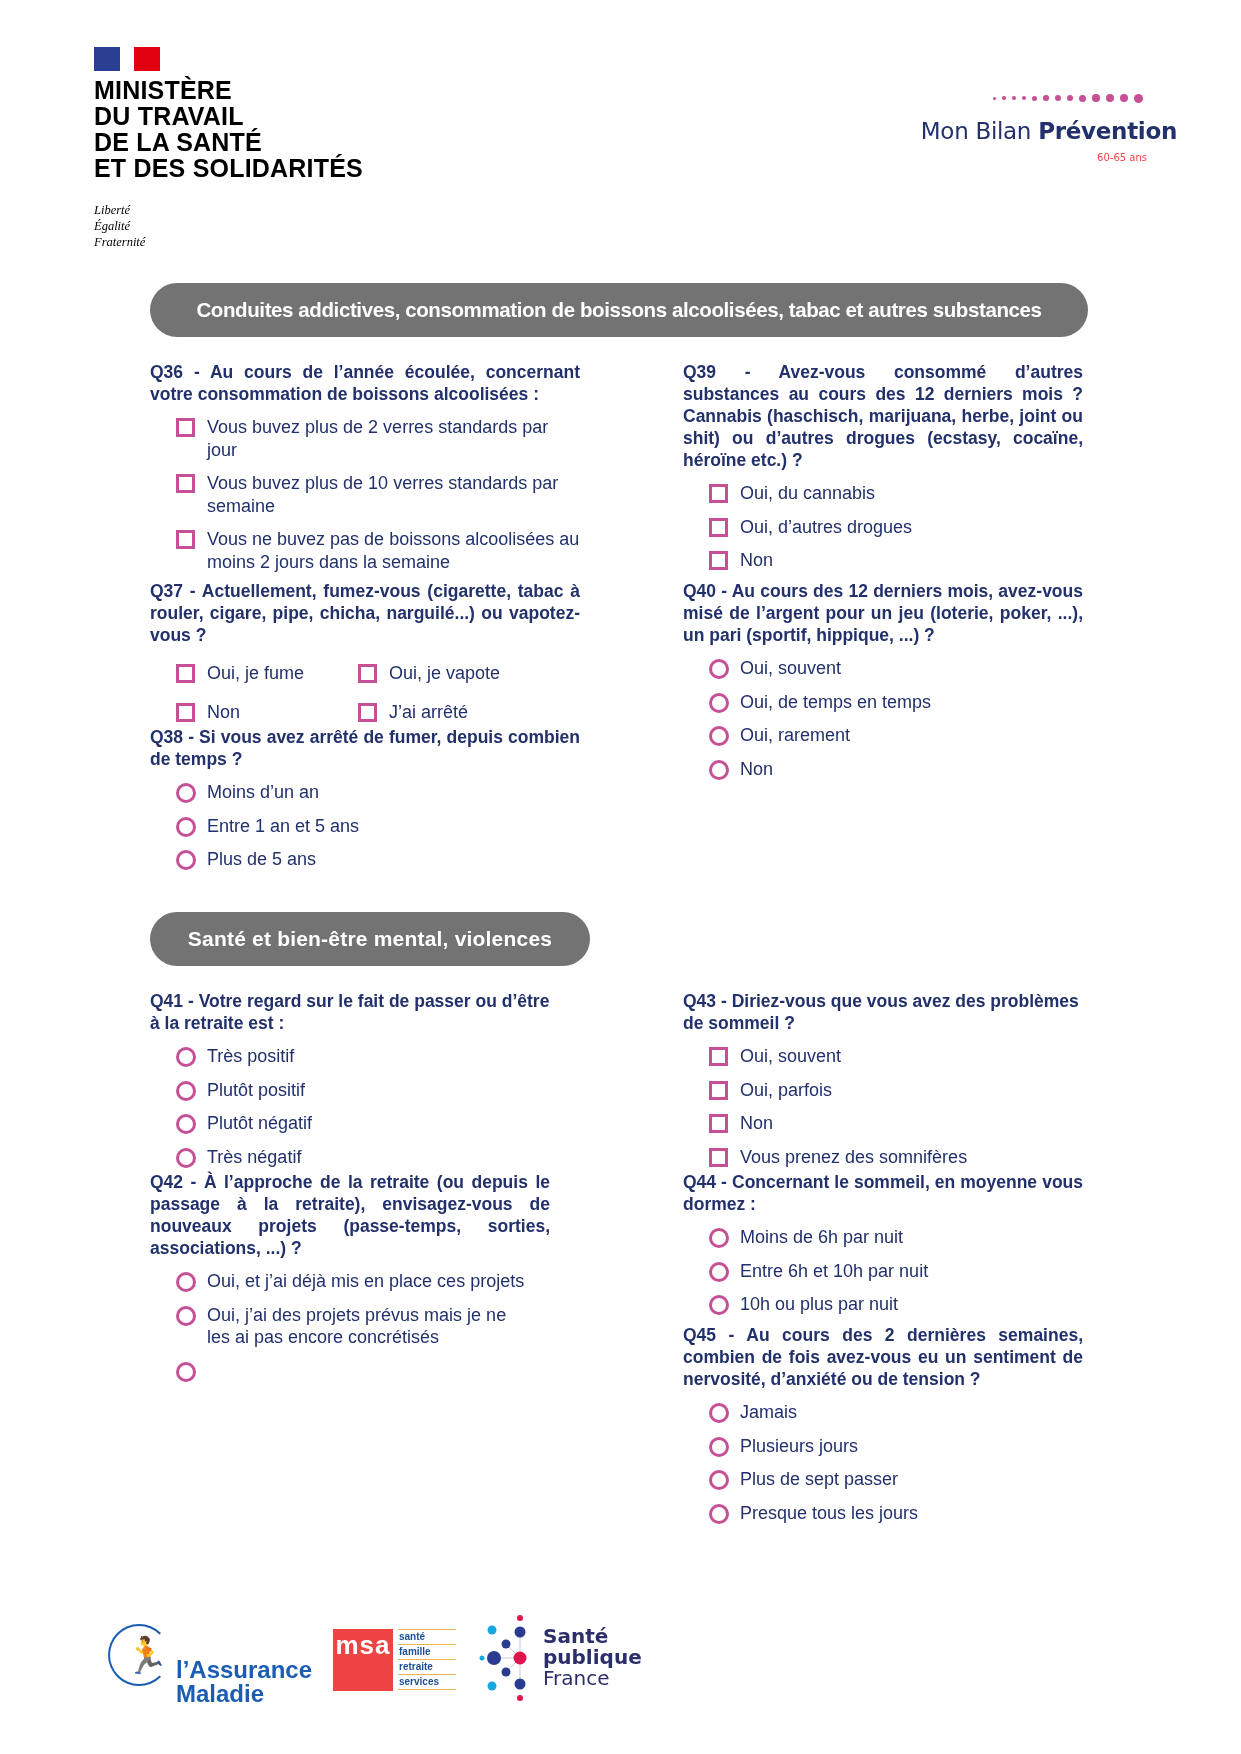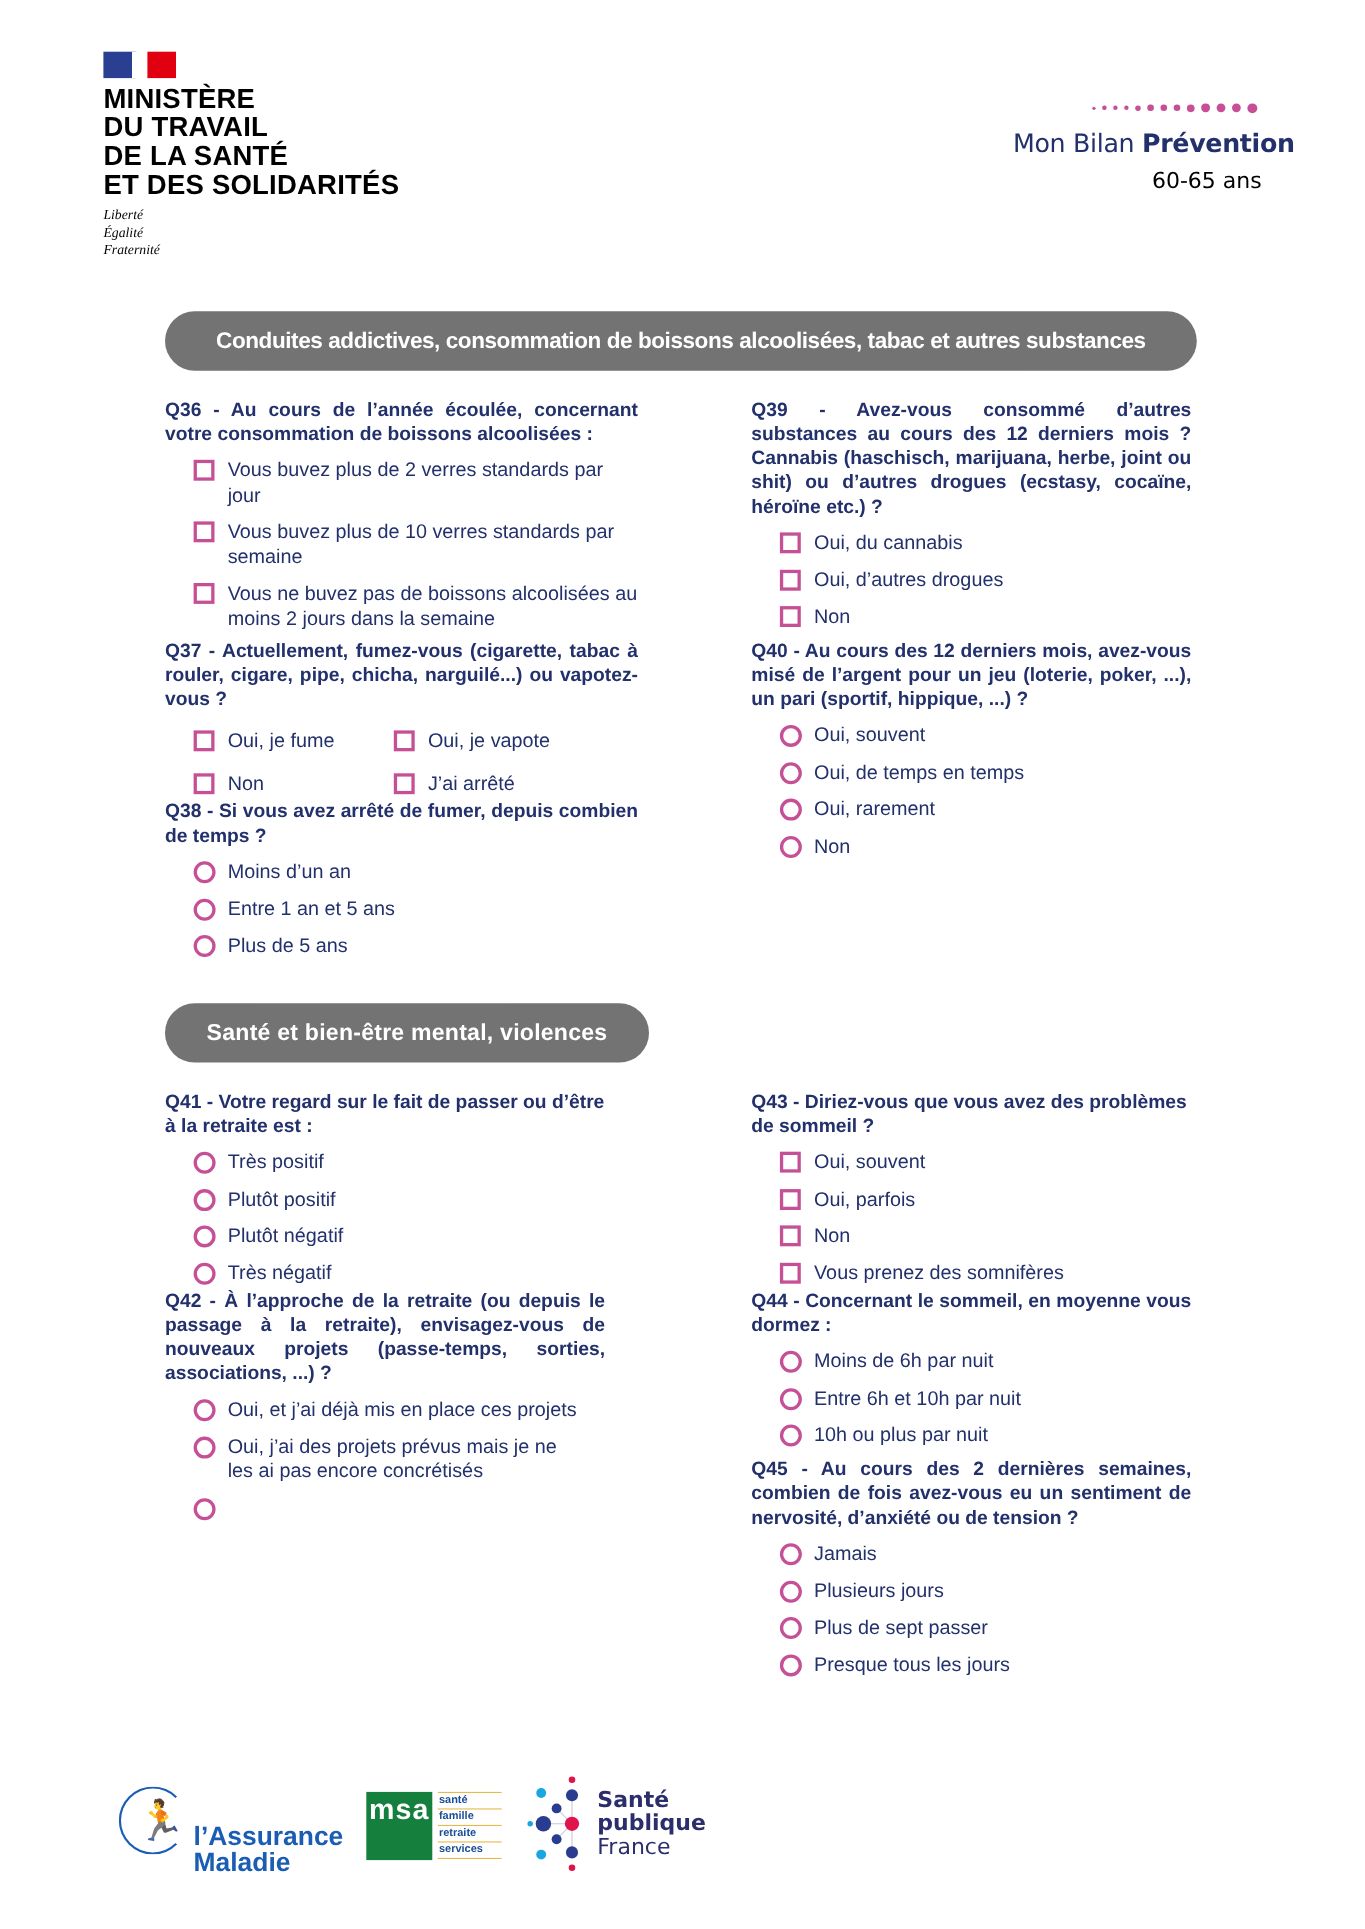--- a/index.html
+++ b/index.html
@@ -6,29 +6,29 @@
     html, body { width: 1241px; height: 1754px; background: #ffffff; }
     body { position: relative; font-family: "DejaVu Sans", sans-serif; color: #1f2a6b; overflow: hidden; }
 
     
     .ministry { position: absolute; left: 94px; top: 47px; }
     .flag { width: 66px; height: 24px; position: relative; margin-bottom: 6px; }
     .flag .blue { position: absolute; left: 0; top: 0; width: 30px; height: 24px; background: #2a3f92; }
     .flag .red { position: absolute; left: 40px; top: 0; width: 26px; height: 24px; background: #e1000f; }
     .flag .face { position: absolute; left: 26px; top: 0; width: 18px; height: 24px; background: #fff; border-radius: 0 10px 10px 0; }
     .ministry-name { font-family: "Liberation Sans", sans-serif; font-weight: bold; font-size: 25px; line-height: 26px; color: #000; letter-spacing: 0.2px; }
-    .motto { margin-top: 6px; font-family: "Liberation Serif", serif; font-style: italic; font-size: 12.5px; line-height: 16px; color: #000; }
+    .motto { margin-top: 21px; font-family: "Liberation Serif", serif; font-style: italic; font-size: 12.5px; line-height: 16px; color: #000; }
 
     
     .brand { position: absolute; right: 64px; top: 92px; text-align: right; }
     .dots { display: flex; justify-content: flex-end; align-items: center; gap: 6px; margin-right: 34px; height: 12px; }
     .dots span { display: inline-block; border-radius: 50%; background: #c64f96; }
     .brand-title { margin-top: 14px; font-family: "DejaVu Sans", sans-serif; font-size: 23px; color: #22306b; letter-spacing: -0.3px; }
     .brand-title b { font-weight: bold; }
-    .brand-age { margin-top: 8px; margin-right: 30px; font-size: 20px; color: #000000; }
+    .brand-age { margin-top: 8px; margin-right: 30px; font-size: 10px; color: #ef4444; }
 
     
     .banner { position: absolute; background: #737373; color: #fff; border-radius: 28px; font-family: "Liberation Sans", sans-serif; font-weight: bold; display: flex; align-items: center; justify-content: center; }
     .banner-1 { left: 150px; top: 283px; width: 938px; height: 54px; font-size: 20.5px; letter-spacing: -0.4px; }
     .banner-2 { left: 150px; top: 912px; width: 440px; height: 54px; font-size: 21px; letter-spacing: 0.2px; }
 
     
     .q { position: absolute; width: 430px; }
     .q-title { font-family: "Liberation Sans", sans-serif; font-weight: bold; font-size: 17.5px; line-height: 22px; color: #22306b; text-align: justify; }
     .opts { margin-left: 26px; margin-top: 5px; }
@@ -38,21 +38,21 @@
     .opt-label { flex: 1 1 auto; }
     .grid2 { display: grid; grid-template-columns: 182px 200px; column-gap: 0; }
 
     
     .footer { position: absolute; left: 108px; top: 1612px; width: 560px; height: 90px; }
     .am { position: absolute; left: 0; top: 12px; width: 205px; height: 70px; }
     .am-emblem { position: absolute; left: 0; top: 0; width: 62px; height: 62px; border: 2px solid #1a5db3; border-radius: 50%; border-right-color: transparent; }
     .am-emblem .fig { position: absolute; left: 14px; top: 10px; font-size: 36px; color: #1a5db3; line-height: 40px; }
     .am-text { position: absolute; left: 68px; top: 6px; font-family: "Liberation Sans", sans-serif; font-weight: bold; color: #1a5db3; font-size: 24px; line-height: 24px; margin-top: 28px; }
     .msa { position: absolute; left: 225px; top: 17px; width: 125px; height: 64px; }
-    .msa-box { position: absolute; left: 0; top: 0; width: 60px; height: 62px; background: #15803d; color: #fff; font-family: "Liberation Sans", sans-serif; font-weight: bold; font-size: 26px; line-height: 28px; text-align: center; padding-top: 2px; letter-spacing: 1px; }
+    .msa-box { position: absolute; left: 0; top: 0; width: 60px; height: 62px; background: #ef4444; color: #fff; font-family: "Liberation Sans", sans-serif; font-weight: bold; font-size: 26px; line-height: 28px; text-align: center; padding-top: 2px; letter-spacing: 1px; }
     .msa-list { position: absolute; left: 65px; top: 0; width: 58px; }
     .msa-list div { font-family: "Liberation Sans", sans-serif; font-weight: bold; color: #1a4e96; font-size: 10px; line-height: 14px; border-bottom: 1px solid #e9b84a; padding-left: 1px; }
     .msa-list div:first-child { border-top: 1px solid #e9b84a; }
     .spf { position: absolute; left: 370px; top: 0; width: 180px; height: 90px; }
     .spf svg { position: absolute; left: 0; top: 0; }
     .spf-text { position: absolute; left: 65px; top: 14px; font-family: "DejaVu Sans", sans-serif; color: #2b2e6b; font-size: 20px; line-height: 21px; }
     .spf-text b { font-weight: bold; }
     .spf-text .light { font-weight: normal; color: #2b2e6b; }
   </style>
 </head>

